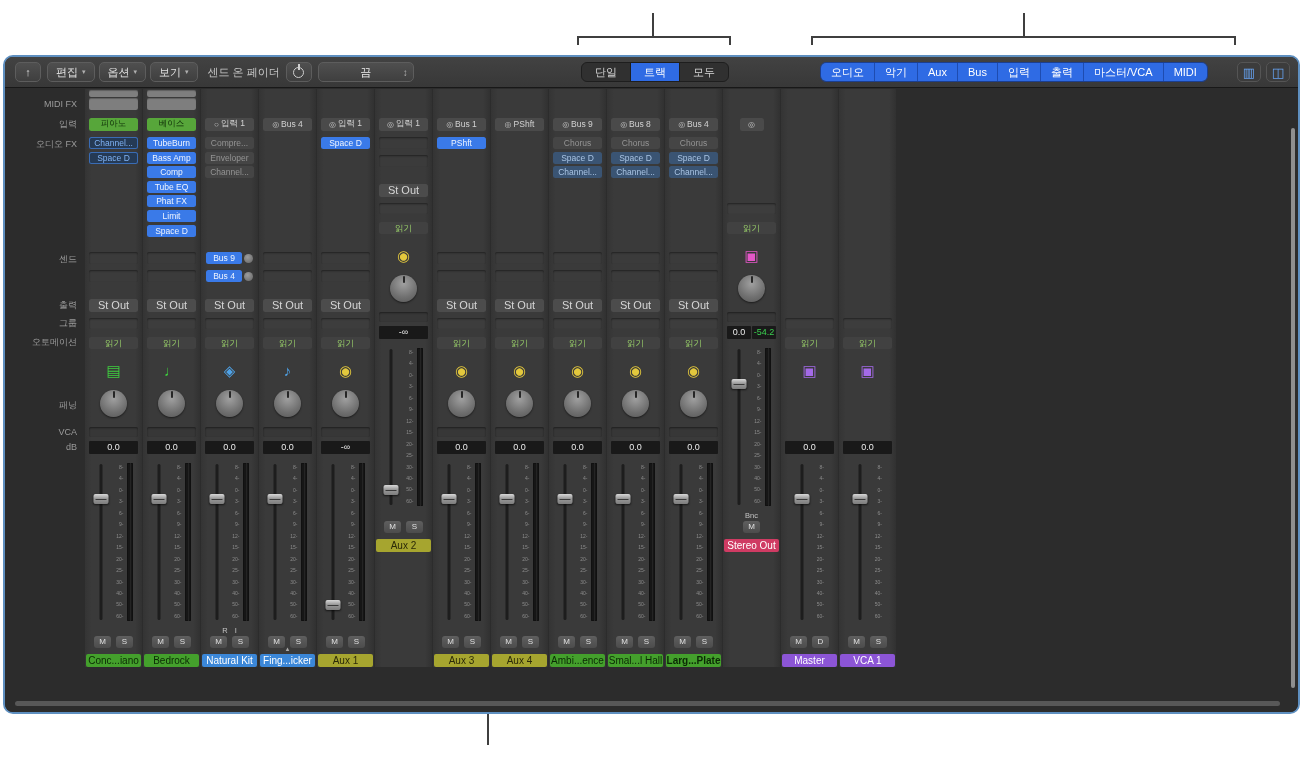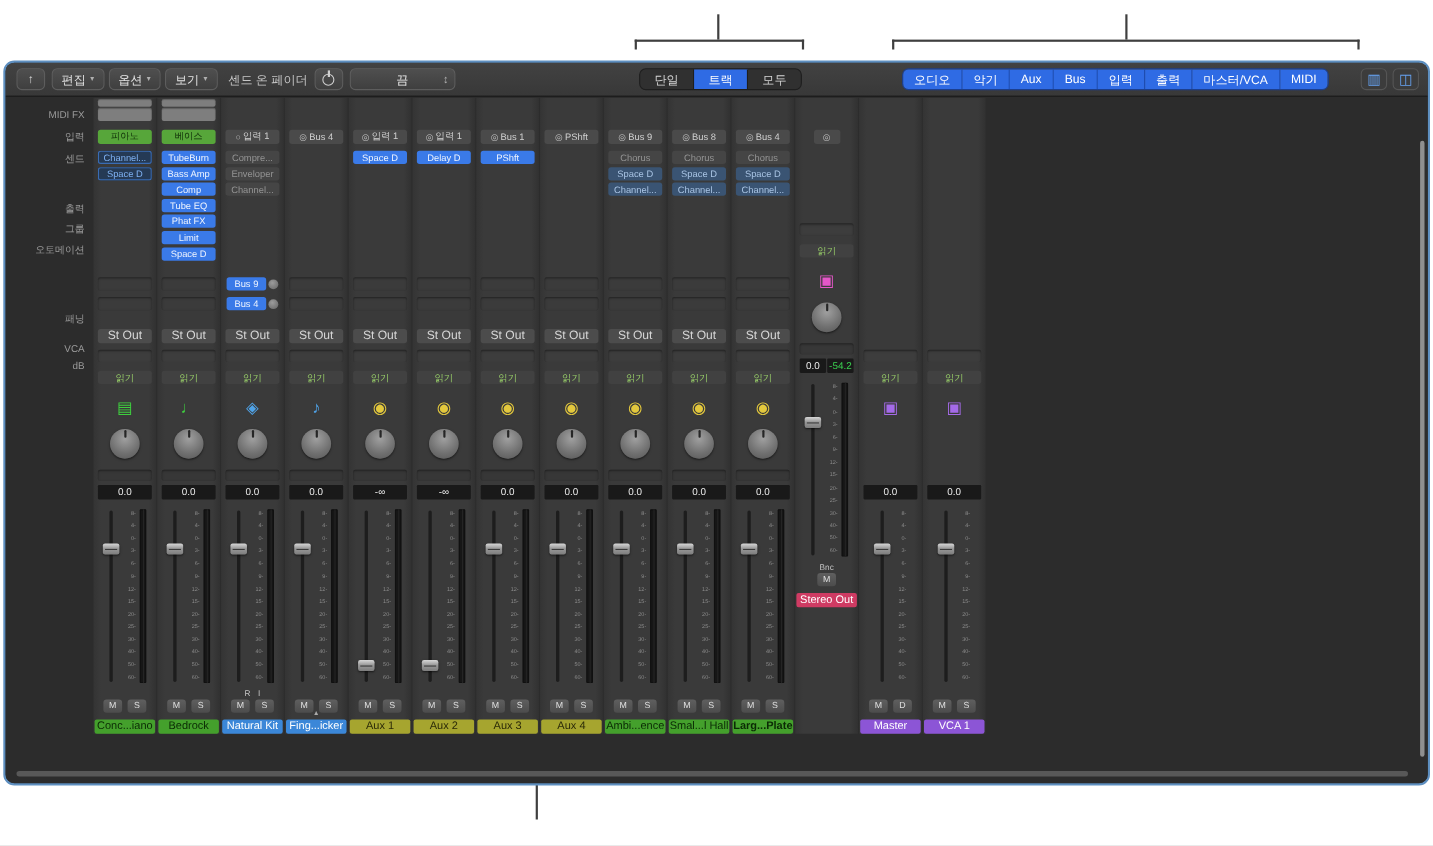--- a/index.html
+++ b/index.html
@@ -180,20 +180,21 @@
           <span>◫</span>
         </div>
     </div>
   </div>
 
   <div class="mixbody">
     <div class="labels">
       <div class="row rA"></div>
       <div class="row rB lab">MIDI FX</div>
       <div class="row rIn lab">입력</div>
+      <div class="fxarea lab labTop">오디오 FX</div>
       <div class="sendsarea lab labTop">센드</div>
       <div class="row rOut lab">출력</div>
       <div class="row rGrp lab">그룹</div>
       <div class="row rAuto lab">오토메이션</div>
       <div class="row rIcon"></div>
       <div class="row rPan lab">패닝</div>
       <div class="row rVca lab">VCA</div>
       <div class="row rDb lab">dB</div>
     </div>
 
@@ -579,23 +580,20 @@
         </div>
         <div class="strip">
           <div class="row rA"></div>
           <div class="row rB"></div>
           <div class="row rIn">
             <div class="inbtn gray">
               <div class="inicon" style="display: inline;">◎</div>
               <div>입력 1</div>
             </div>
           </div>
-          <div class="fxarea">
-            <div class="fxslot filled">Delay D</div>
-          </div>
           <div class="sendsarea">
             <div class="sendrow">
               <div class="slot sendph"></div>
             </div>
             <div class="sendrow">
               <div class="slot sendph"></div>
             </div>
           </div>
           <div class="row rOut">
             <div class="outbtn">St Out</div>

